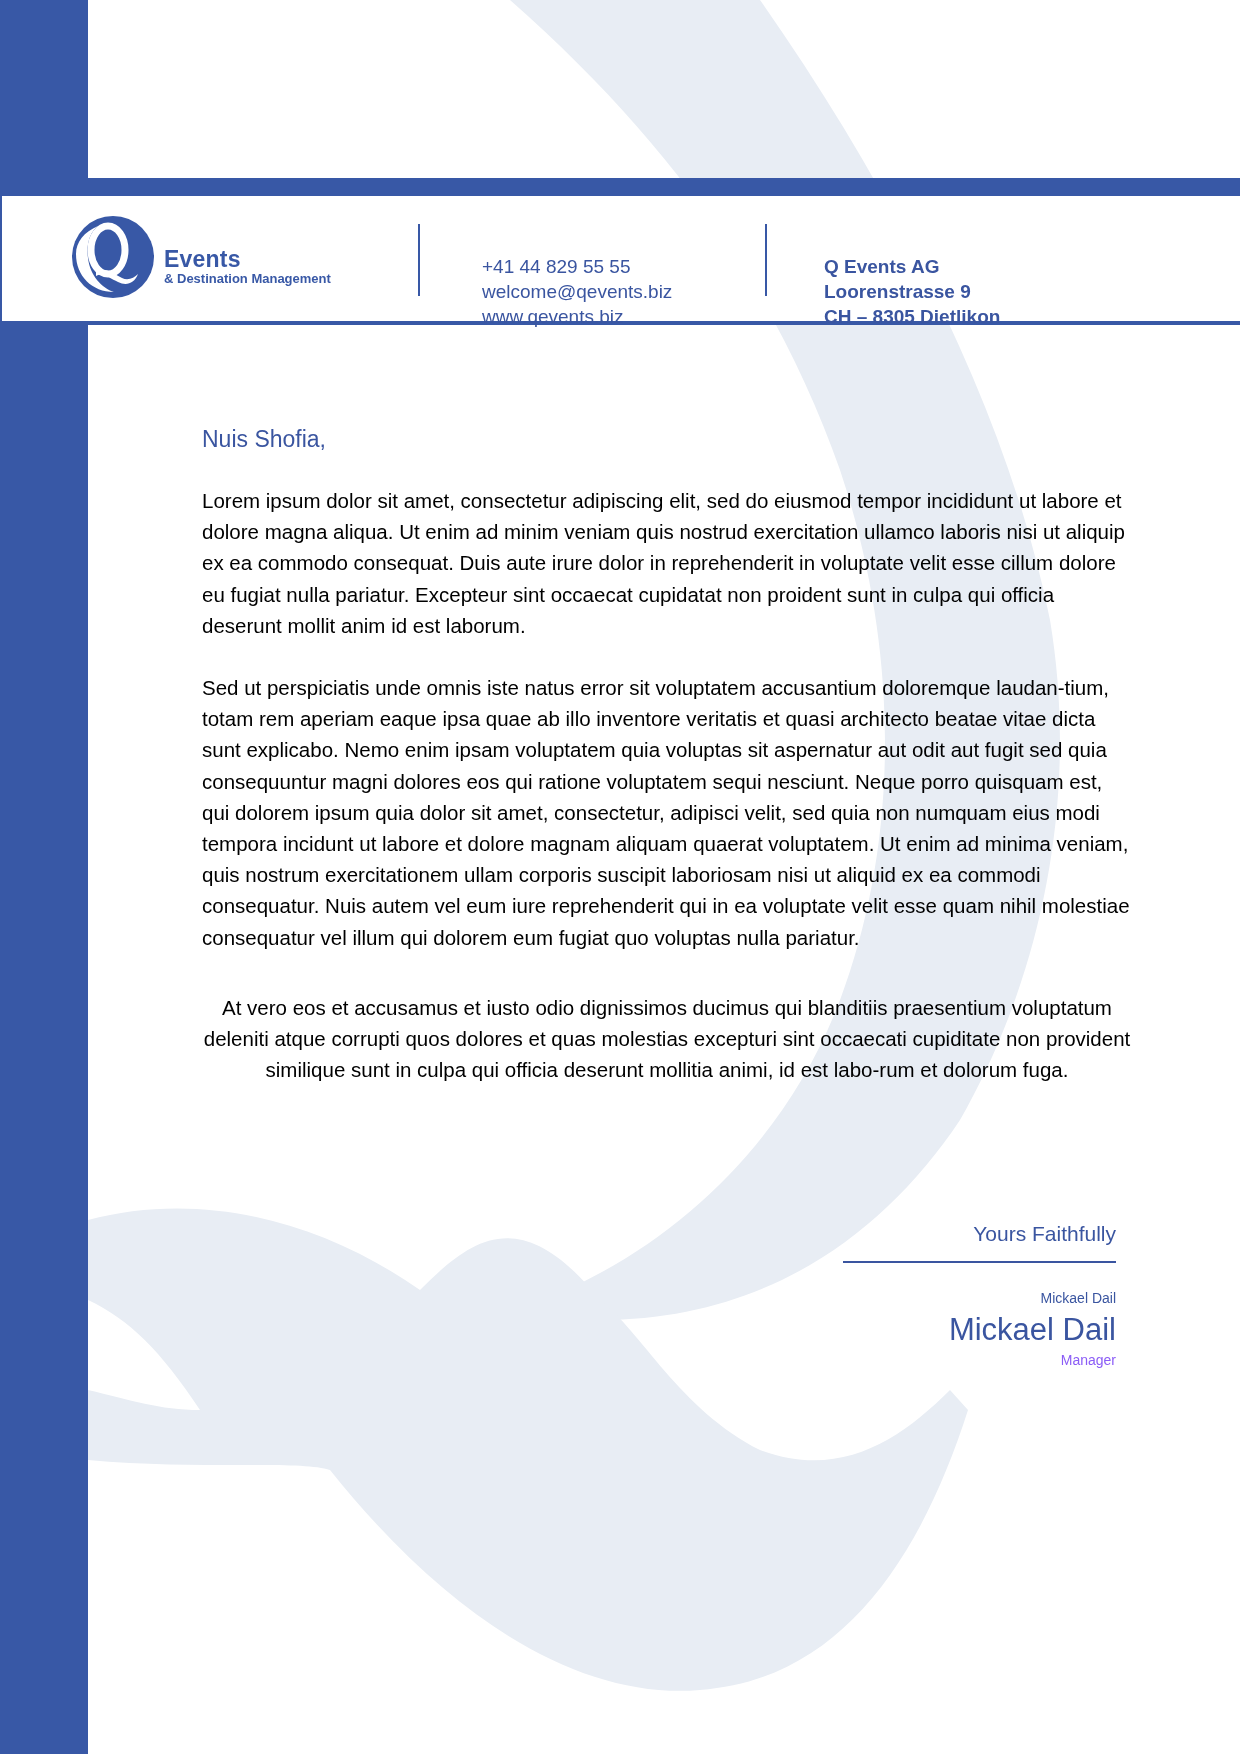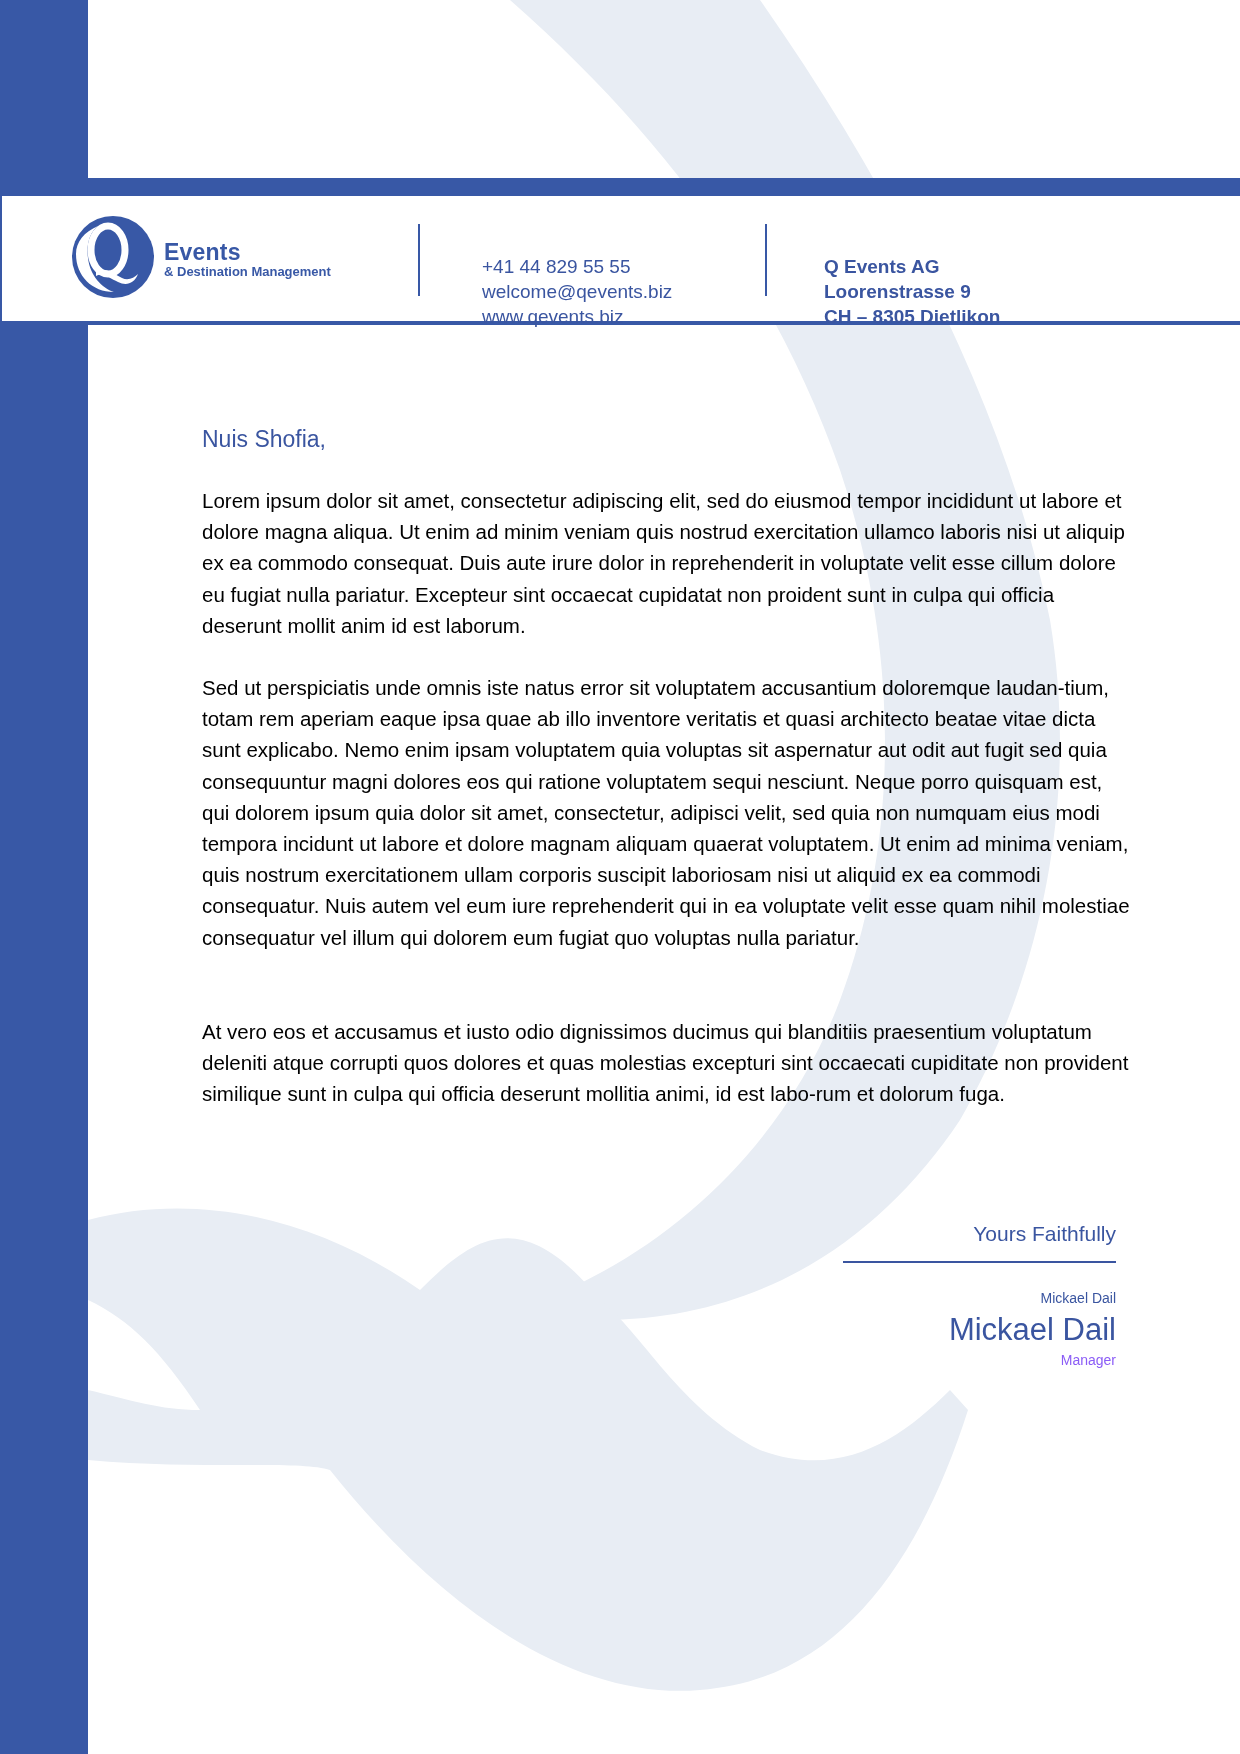--- a/index.html
+++ b/index.html
@@ -26,21 +26,21 @@
       border-left: 2px solid #3858a6;
     }
     .logo {
       position: absolute; left: 68px; top: 214px; width: 86px; height: 86px;
     }
     .brand {
       position: absolute; left: 164px; top: 240px;
       font-family: "Liberation Sans", sans-serif; font-weight: bold;
       color: #3858a6;
     }
-    .brand-name { font-size: 23px; line-height: 24px; letter-spacing: 0.2px; }
+    .brand-name { font-size: 23px; line-height: 24px; letter-spacing: 0.2px; margin-top: 7px; }
     .brand-sub { font-size: 13px; line-height: 15px; }
     .vdivider {
       position: absolute; top: 224px; width: 2px; height: 72px; background: #3858a6;
     }
     .contact-col {
       position: absolute; top: 222px; font-size: 19px; line-height: 25px; color: #3a55a0; margin-top: 32px;
     }
     .contact-col div { white-space: nowrap; }
     .salutation {
       position: absolute; left: 202px; top: 426px; font-size: 23px; color: #3a55a0;
@@ -104,19 +104,19 @@
 <div class="contact-col" style="left:824px;font-weight:bold;">
   <div>Q Events AG</div>
   <div>Loorenstrasse 9</div>
   <div>CH – 8305 Dietlikon</div>
 </div>
 
 <div class="salutation">Nuis Shofia,</div>
 
 <p class="para" style="top:485px;">Lorem ipsum dolor sit amet, consectetur adipiscing elit, sed do eiusmod tempor incididunt ut labore et dolore magna aliqua. Ut enim ad minim veniam quis nostrud exercitation ullamco laboris nisi ut aliquip ex ea commodo consequat. Duis aute irure dolor in reprehenderit in voluptate velit esse cillum dolore eu fugiat nulla pariatur. Excepteur sint occaecat cupidatat non proident sunt in culpa qui officia deserunt mollit anim id est laborum.</p>
 <p class="para" style="top:672px;">Sed ut perspiciatis unde omnis iste natus error sit voluptatem accusantium doloremque laudan-tium, totam rem aperiam eaque ipsa quae ab illo inventore veritatis et quasi architecto beatae vitae dicta sunt explicabo. Nemo enim ipsam voluptatem quia voluptas sit aspernatur aut odit aut fugit sed quia consequuntur magni dolores eos qui ratione voluptatem sequi nesciunt. Neque porro quisquam est, qui dolorem ipsum quia dolor sit amet, consectetur, adipisci velit, sed quia non numquam eius modi tempora incidunt ut labore et dolore magnam aliquam quaerat voluptatem. Ut enim ad minima veniam, quis nostrum exercitationem ullam corporis suscipit laboriosam nisi ut aliquid ex ea commodi consequatur. Nuis autem vel eum iure reprehenderit qui in ea voluptate velit esse quam nihil molestiae consequatur vel illum qui dolorem eum fugiat quo voluptas nulla pariatur.</p>
-<p class="para" style="top:1016px;">At vero eos et accusamus et iusto odio dignissimos ducimus qui blanditiis praesentium voluptatum deleniti atque corrupti quos dolores et quas molestias excepturi sint occaecati cupiditate non provident similique sunt in culpa qui officia deserunt mollitia animi, id est labo-rum et dolorum fuga.</p>
+<p class="para" style="top:992px;text-align:center;">At vero eos et accusamus et iusto odio dignissimos ducimus qui blanditiis praesentium voluptatum deleniti atque corrupti quos dolores et quas molestias excepturi sint occaecati cupiditate non provident similique sunt in culpa qui officia deserunt mollitia animi, id est labo-rum et dolorum fuga.</p>
 
 <div class="closing">Yours Faithfully</div>
 <div class="sig-line"></div>
 <div class="sig-small">Mickael Dail</div>
 <div class="sig-name">Mickael Dail</div>
 <div class="sig-title">Manager</div>
 
 </body></html>

